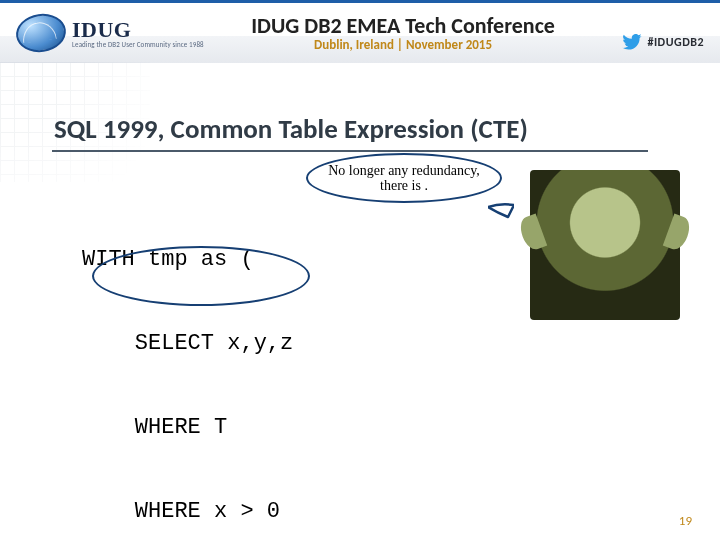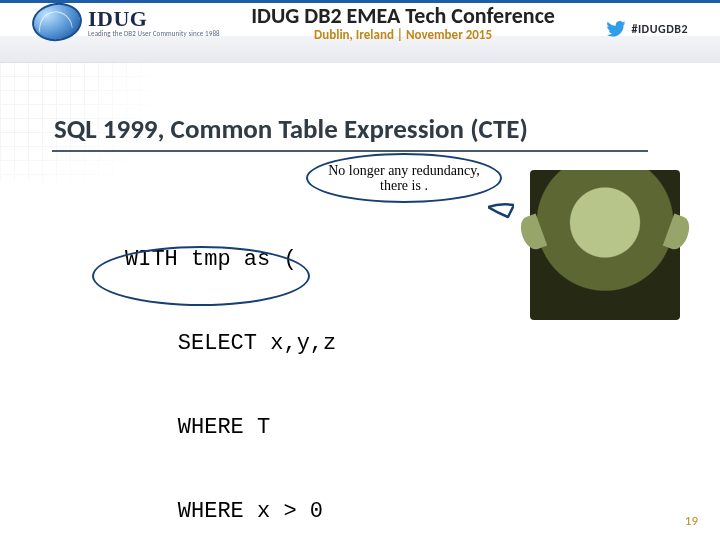--- a/index.html
+++ b/index.html
@@ -18,23 +18,23 @@
     position: relative;
     height: 60px;
     width: 100%;
     background: linear-gradient(to bottom,
         #ffffff 0%, #ffffff 55%,
         #f2f4f7 55%, #e6e9ee 100%);
     border-top: 3px solid #1e5ea8;
   }
   .header-inner {
     display: flex;
-    align-items: flex-start;
+    align-items: center;
     height: 100%;
-    padding: 0 32px;
+    padding: 0 16px;
   }
   .logo-block {
     display: flex;
     align-items: center;
     gap: 6px;
   }
   .logo-medallion {
     width: 46px;
     height: 34px;
     border-radius: 50% / 50%;
@@ -124,21 +124,21 @@
   .code-area {
     position: absolute;
     left: 82px;
     top: 190px;
     font-family: "Courier New", monospace;
     font-size: 22px;
     line-height: 28px;
     color: #000;
     white-space: pre;
   }
-  .code-line { height: 28px; display:block;margin-left:43px; }
+  .code-line { height: 28px; display:block; }
 
   
   .circled {
     position: absolute;
     left: 92px;
     top: 246px;
     width: 218px;
     height: 60px;
     border: 2px solid #163f73;
     border-radius: 50% / 50%;
@@ -200,21 +200,21 @@
     position:absolute;
     right:-8px; top:46px;
     width:20px; height:34px;
     background:#97a56a;
     border-radius: 0 60% 60% 0;
     transform: rotate(20deg);
   }
 
   .page-number {
     position: absolute;
-    right: 22px;
+    right: 28px;
     bottom: 12px;
     font-size: 13px;
     color: #c0881a;
   }
 </style>
 </head>
 <body>
 
 <div class="header">
   <div class="header-inner">

